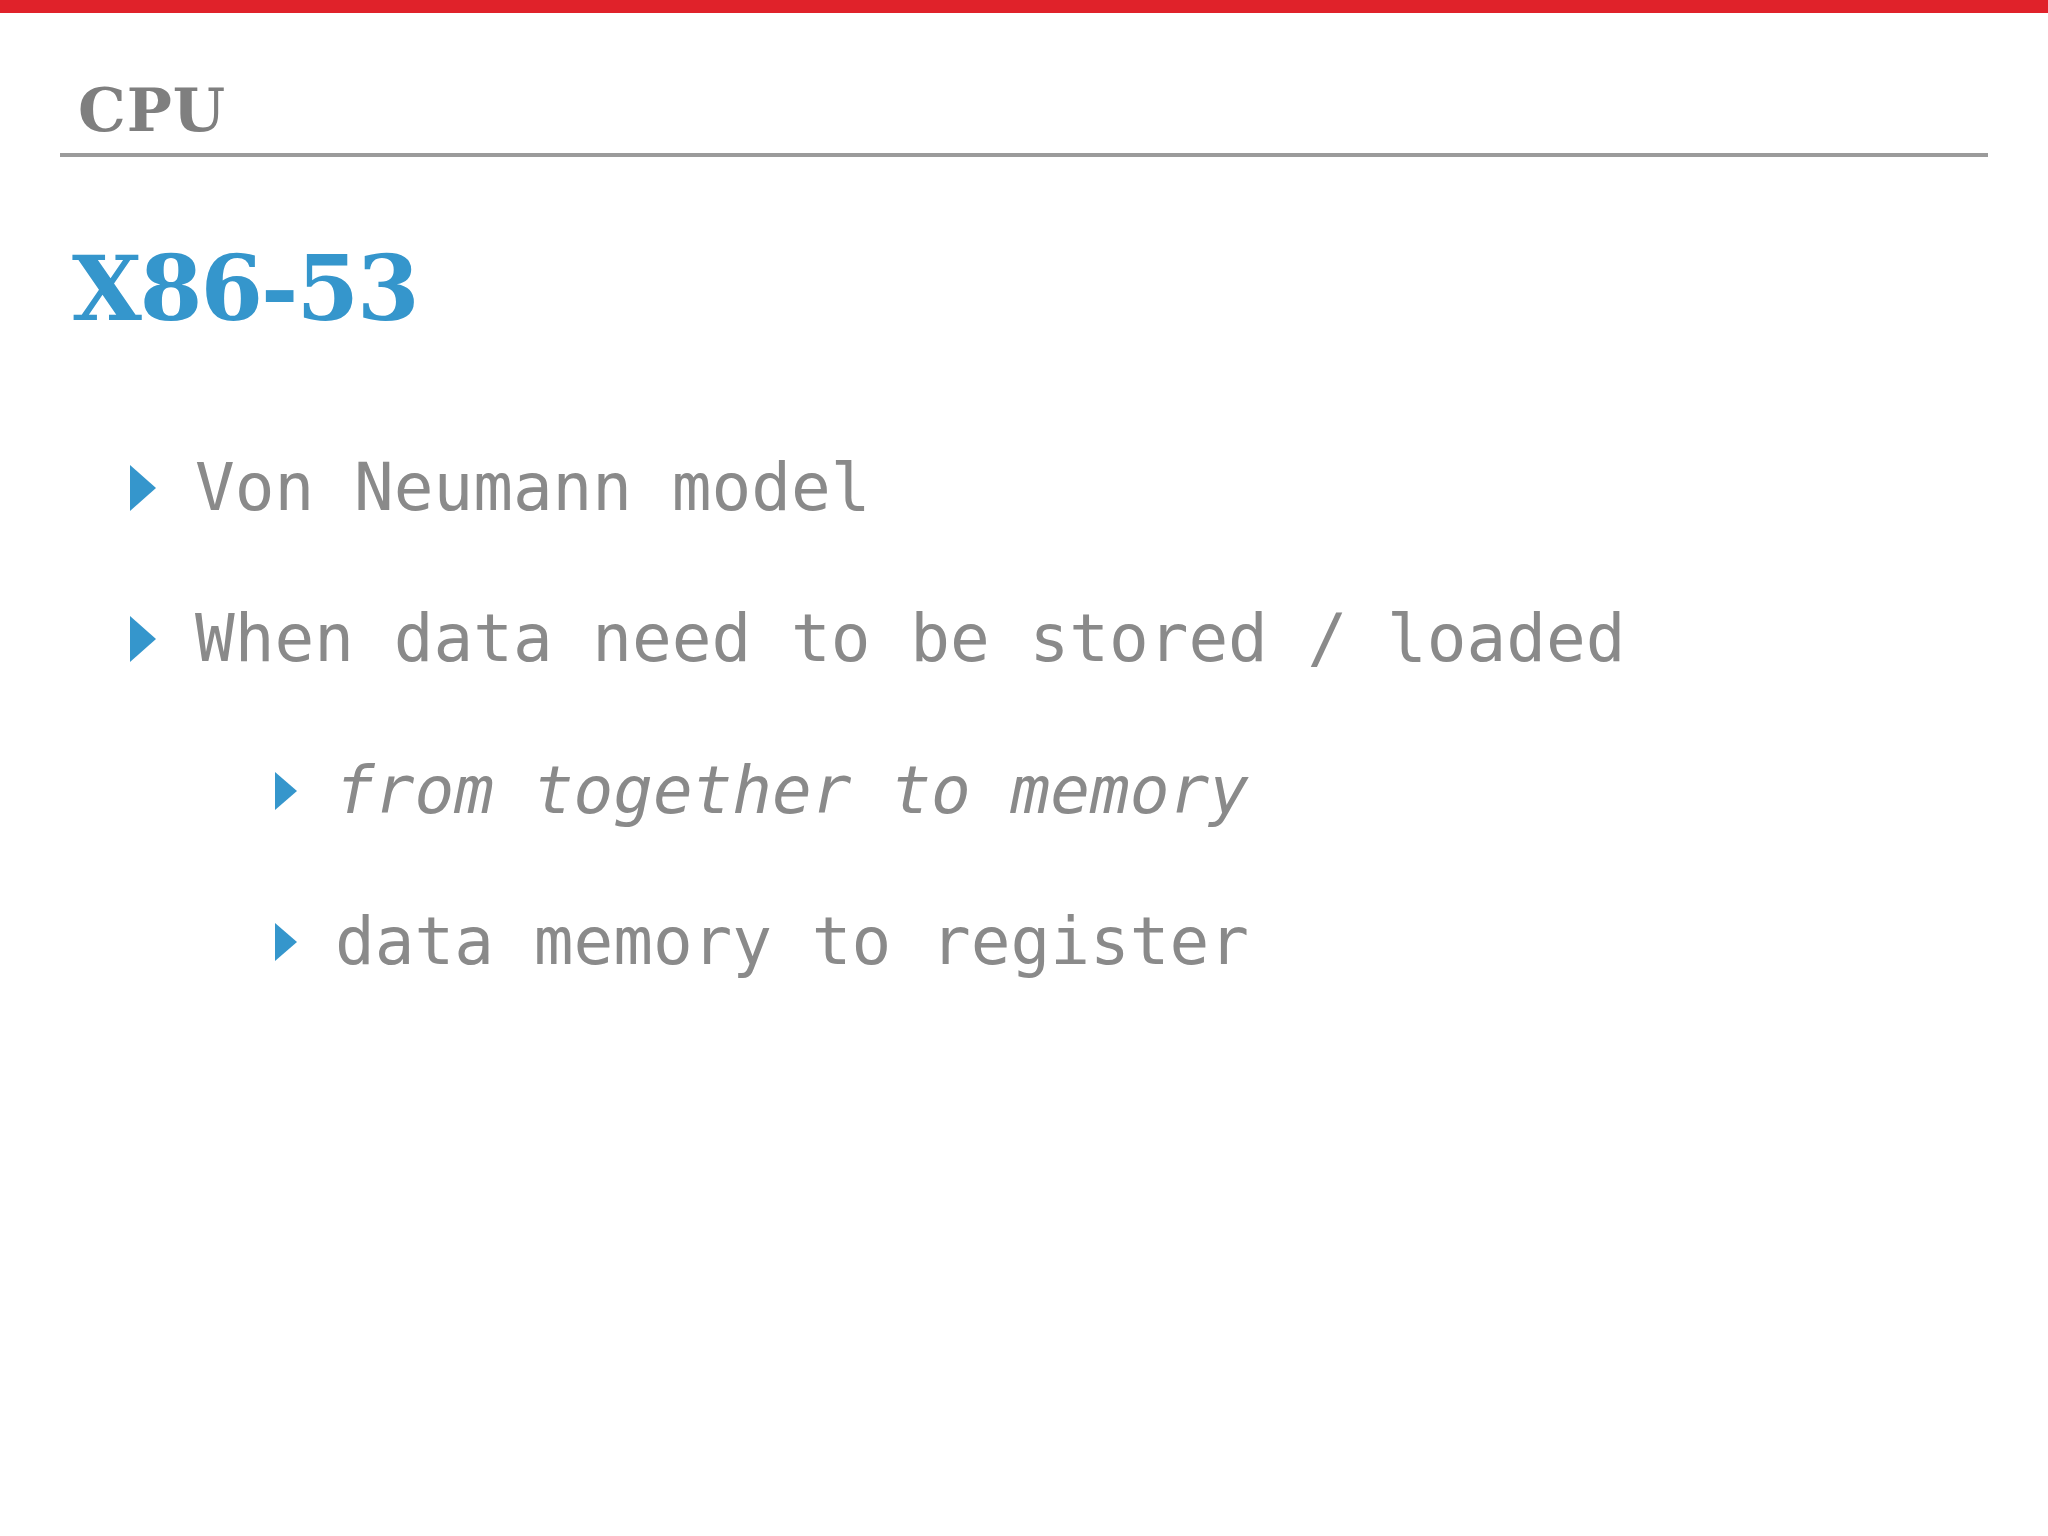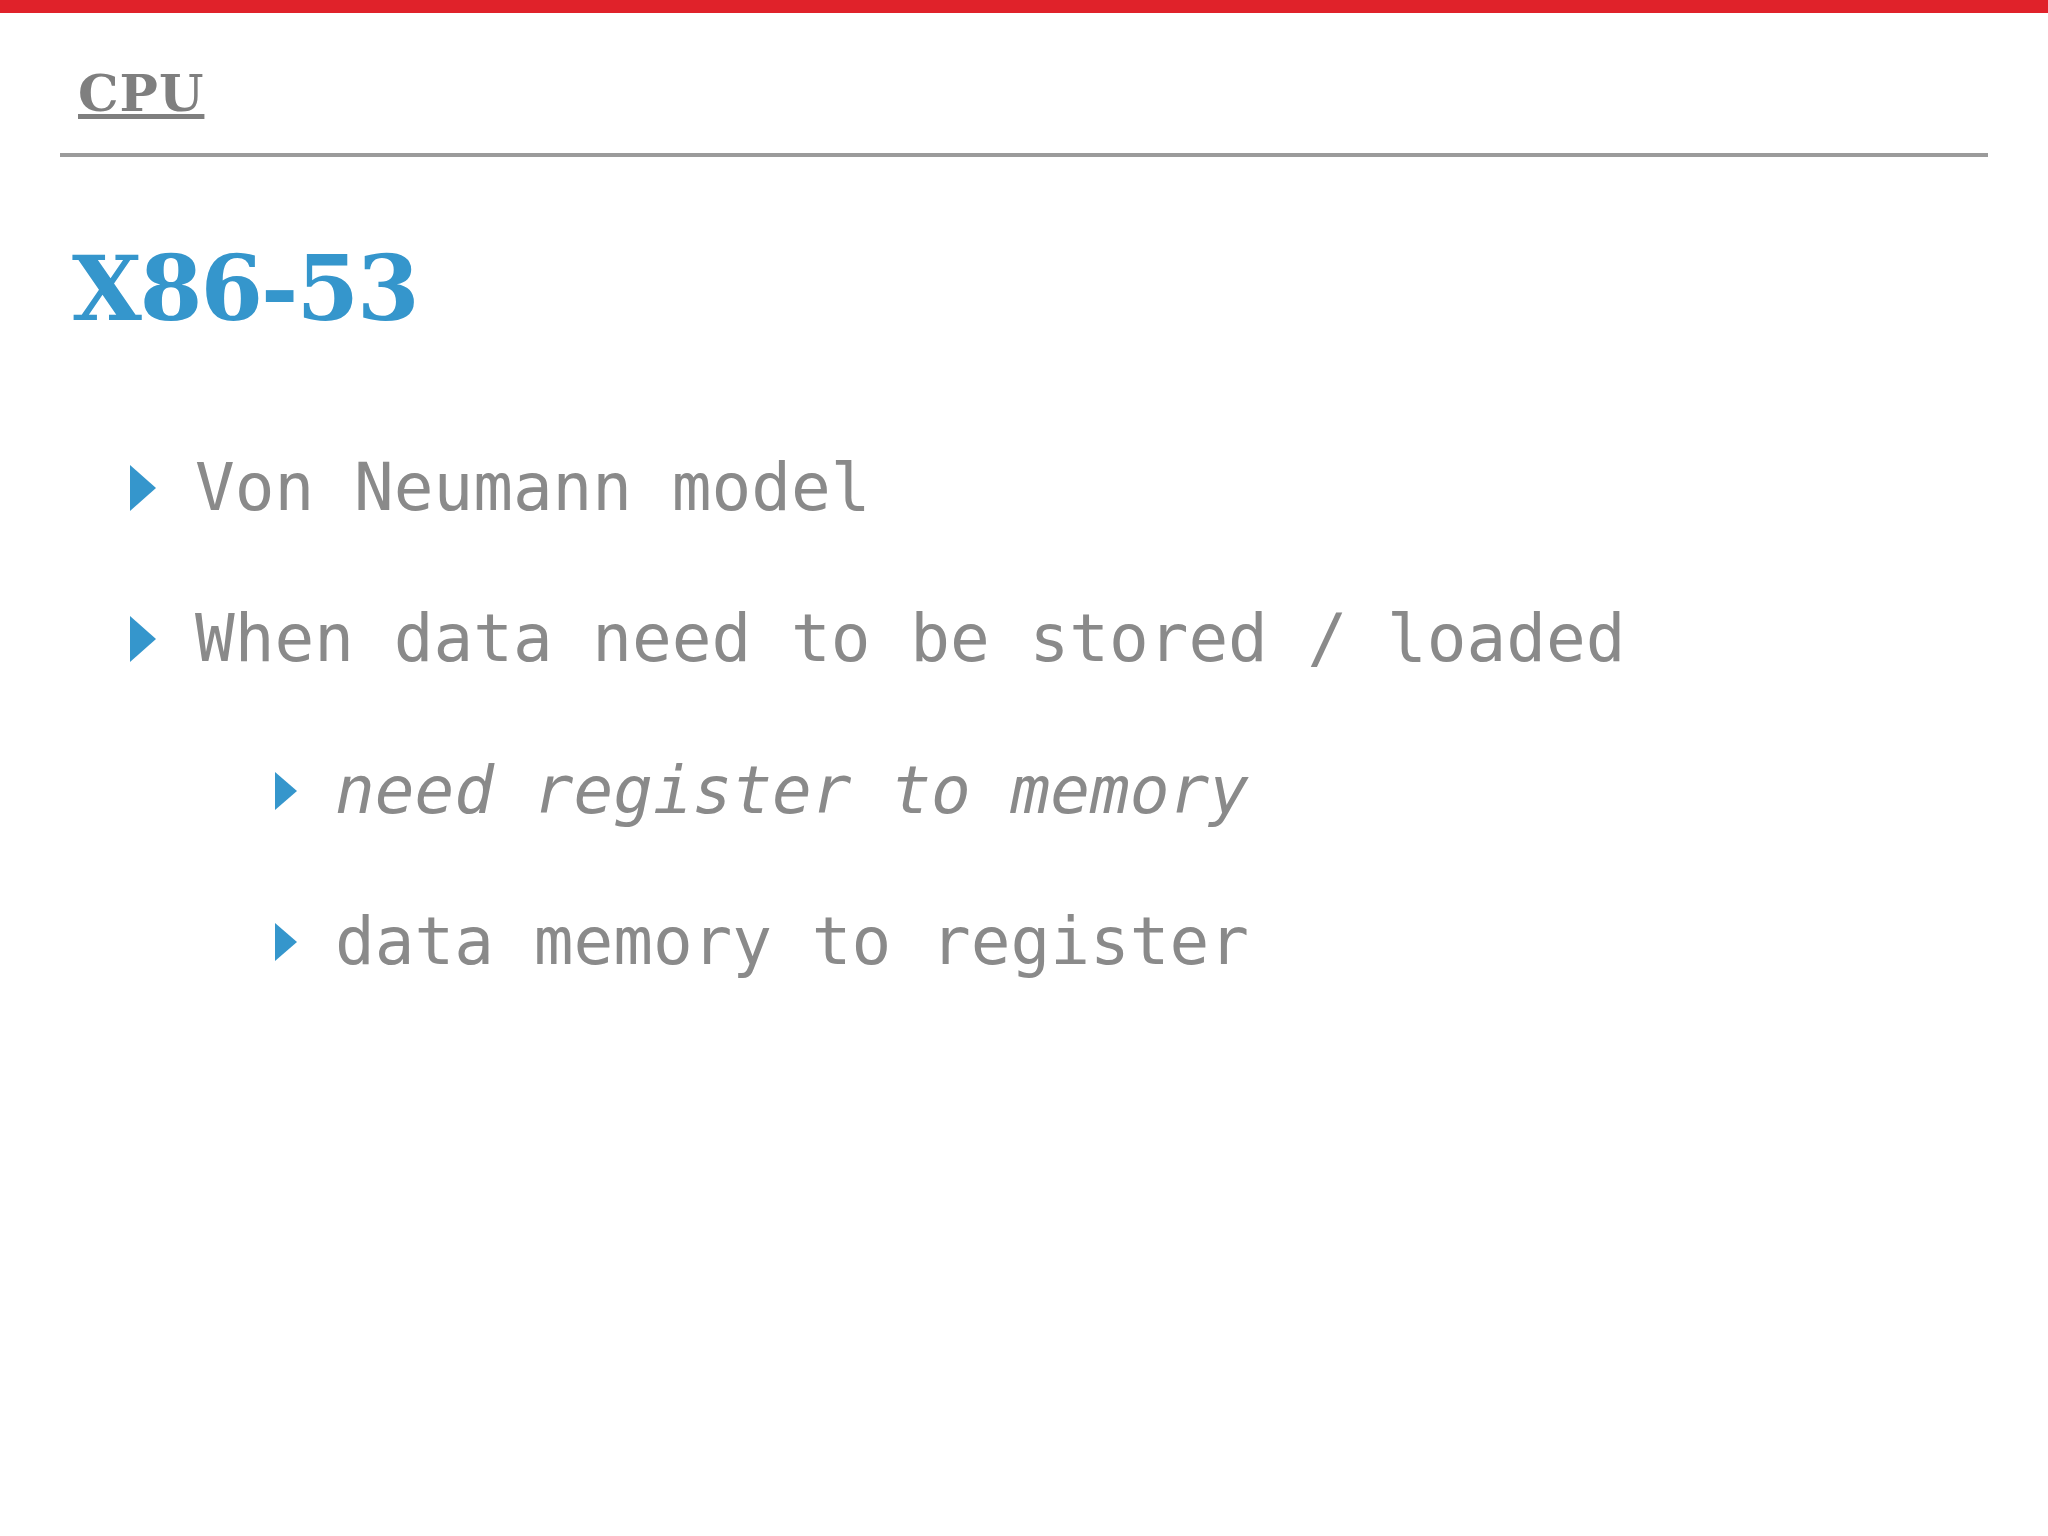--- a/index.html
+++ b/index.html
@@ -15,27 +15,26 @@
     position:relative;
     background:#ffffff;
     overflow:hidden;
     font-family:"DejaVu Sans Mono", monospace;
   }
   .top-accent-bar{
     position:absolute;top:0;left:0;width:2048px;height:13px;
     background:var(--accent-red);
   }
   .slide-header{
-    position:absolute;left:78px;top:68px;
+    position:absolute;left:78px;top:80px;
     font-family:"DejaVu Serif", serif;
     font-weight:bold;
-    font-size:51px;line-height:1;
+    font-size:60px;line-height:1;
     letter-spacing:1px;
     color:var(--header-gray);
-    text-decoration:underline;
   }
   .header-rule{
     position:absolute;left:60px;top:153px;
     width:1928px;height:4px;
     background:var(--rule-gray);
   }
   .slide-title{
     position:absolute;left:72px;top:243px;
     font-family:"DejaVu Serif", serif;
     font-weight:bold;
@@ -94,20 +93,20 @@
   </div>
 
 
   <div class="bullet-row l1">
     <span class="bullet-marker"></span>
     <span class="bullet-text">When data need to be stored / loaded</span>
   </div>
 
   <div class="bullet-row l2">
     <span class="bullet-marker"></span>
-    <span class="bullet-text">need register to memory</span>
+    <span class="bullet-text">from together to memory</span>
   </div>
 
   <div class="bullet-row l2">
     <span class="bullet-marker"></span>
     <span class="bullet-text">data memory to register</span>
   </div>
 </div>
 
 </body></html>

